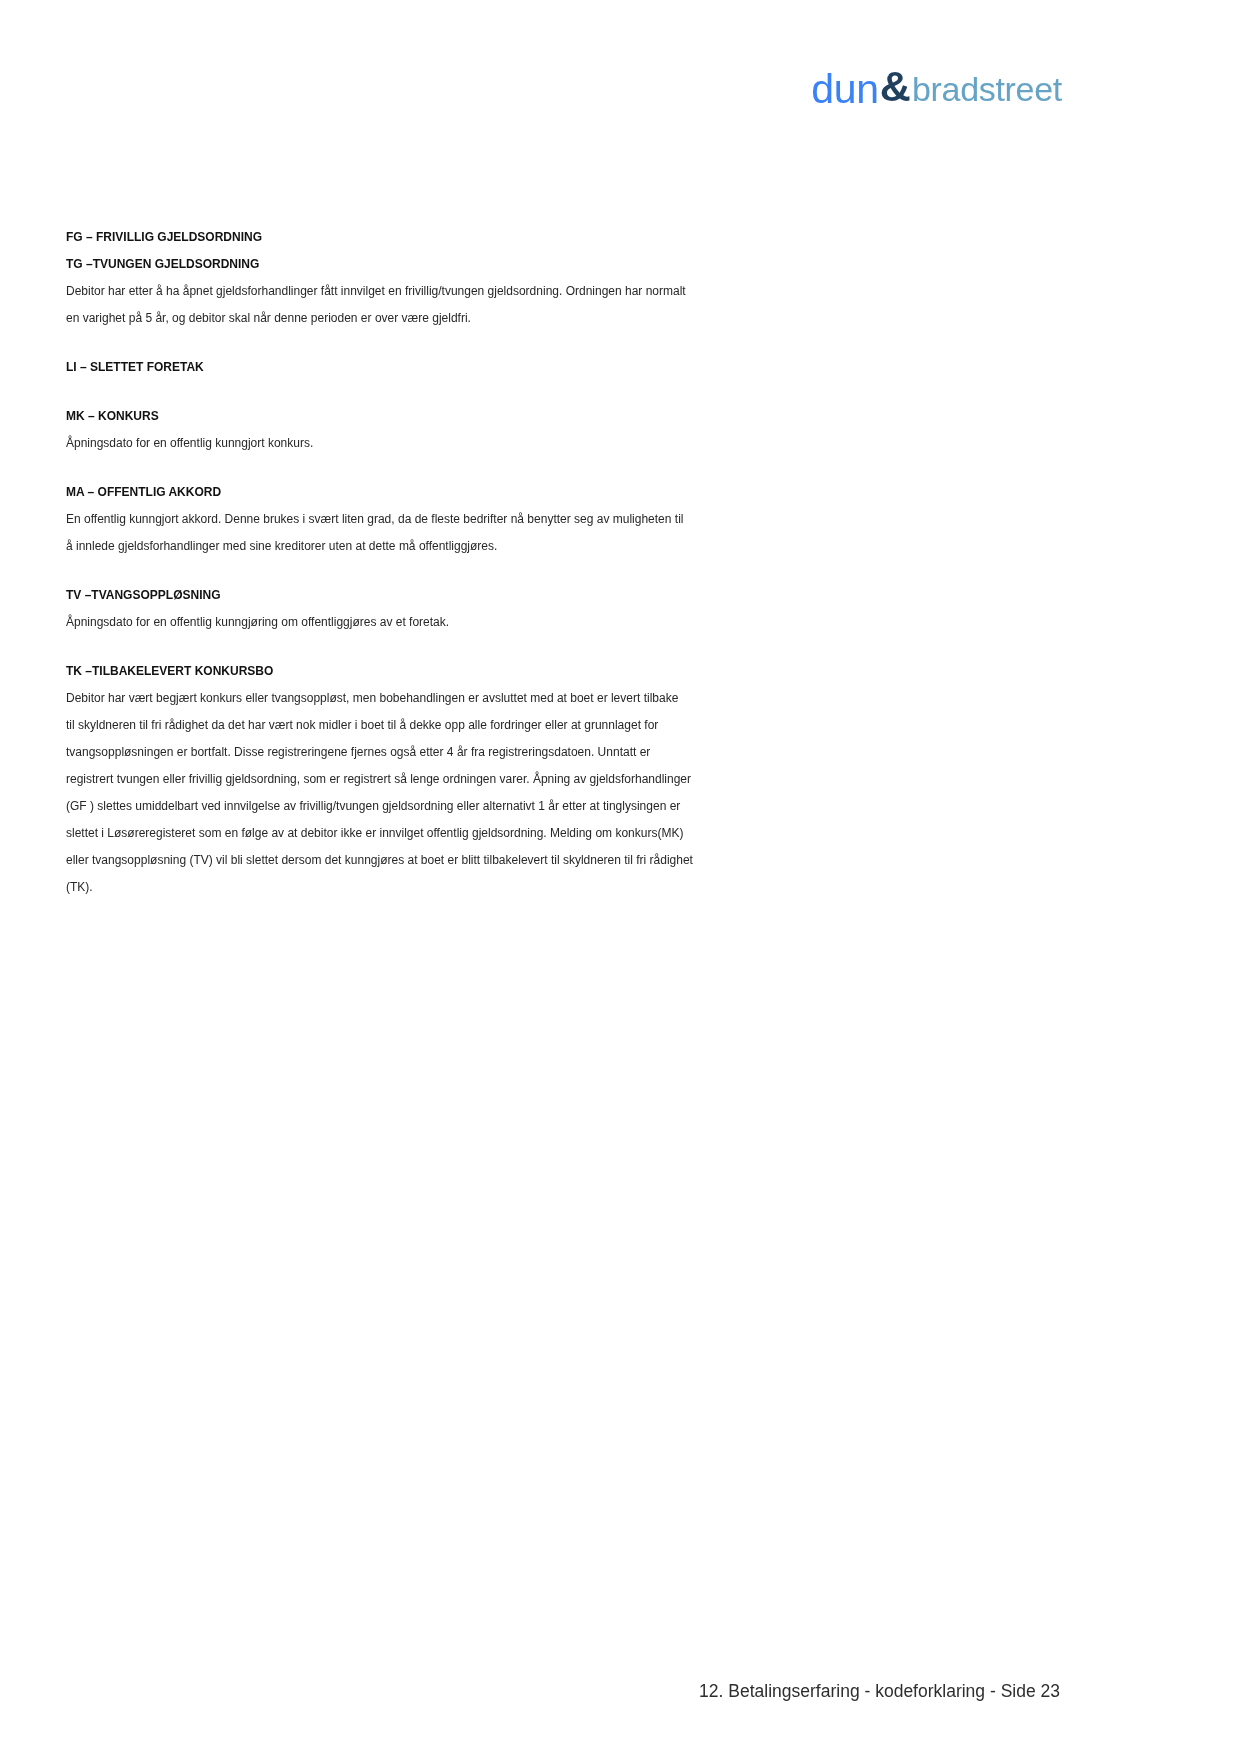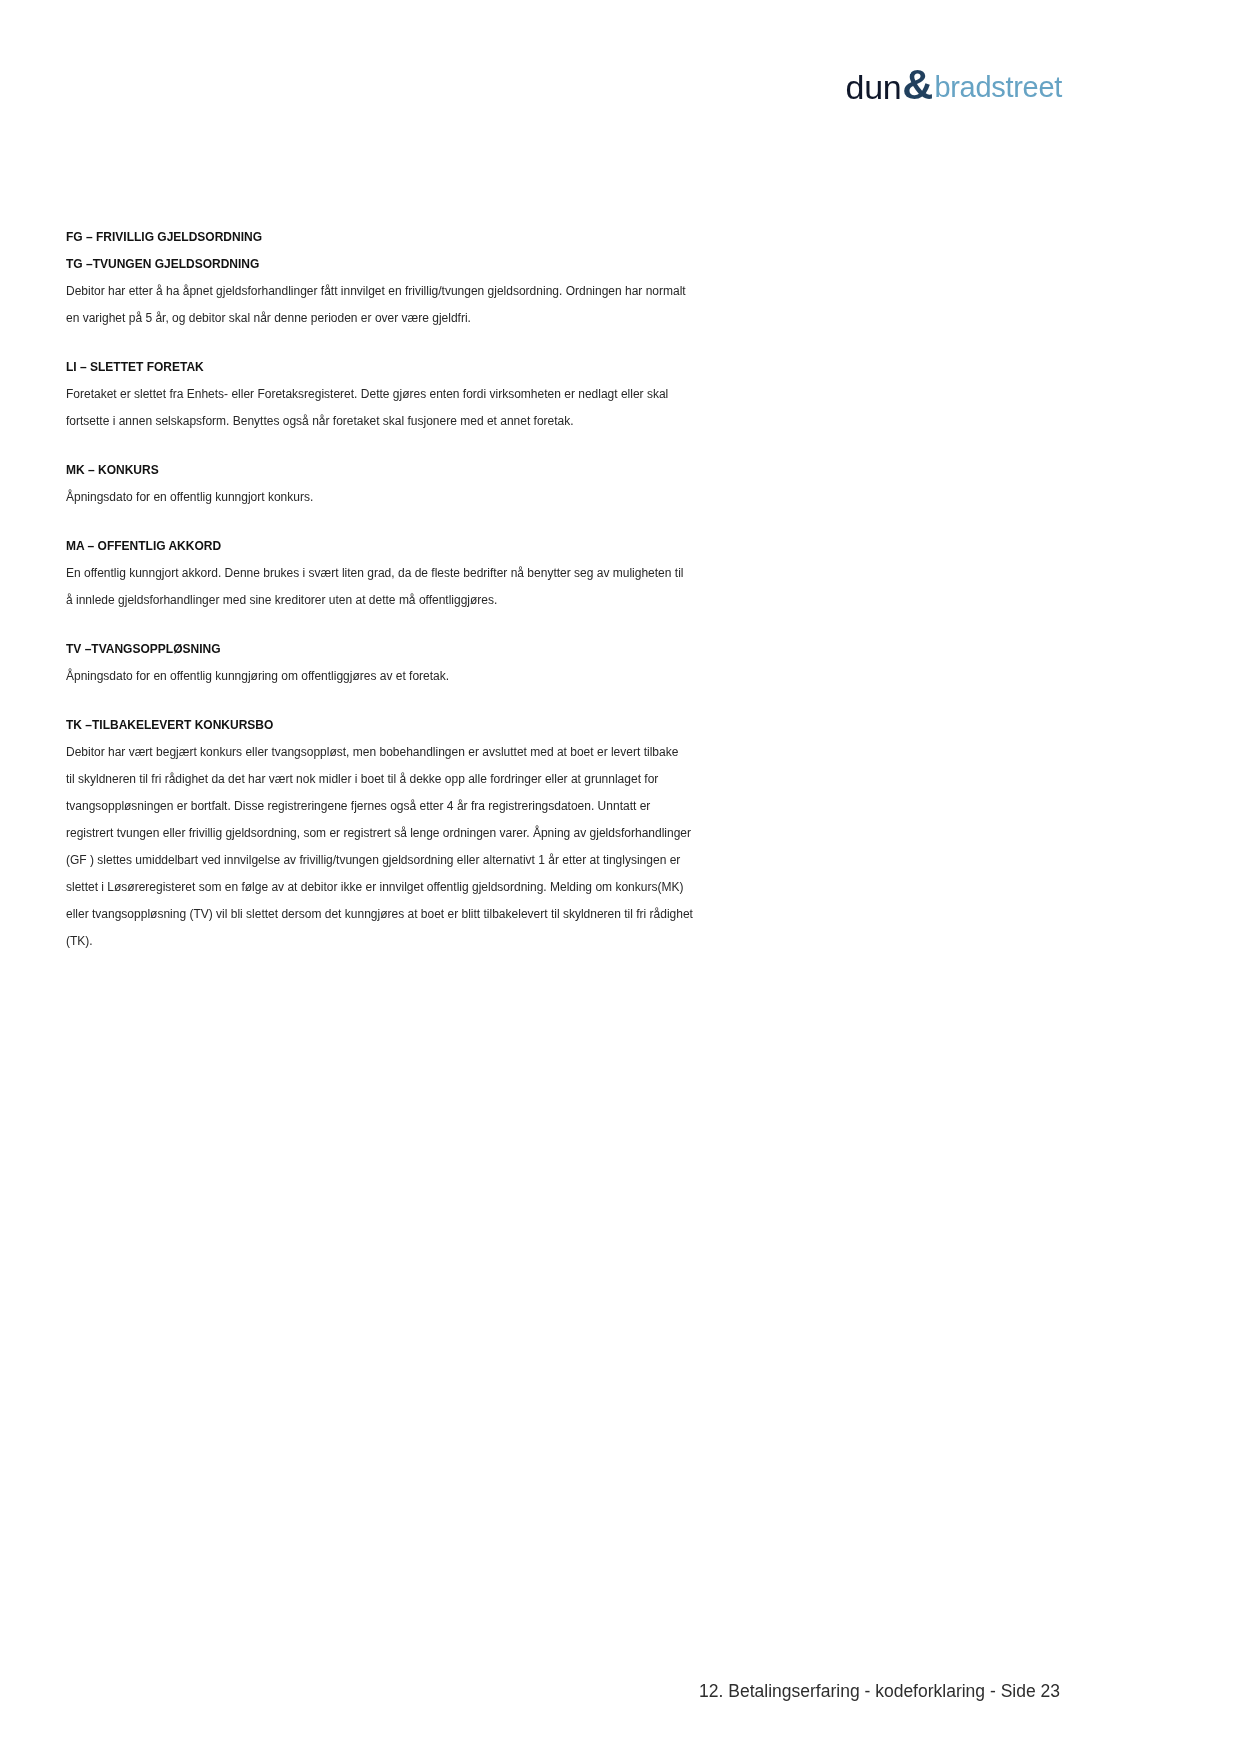--- a/index.html
+++ b/index.html
@@ -16,43 +16,43 @@
   
   .logo {
     position: absolute;
     top: 66px;
     right: 179px;
     display: flex;
     align-items: center;
     white-space: nowrap;
   }
   .logo-dun {
-    font-size: 34px;
+    font-size: 41px;
     letter-spacing: -0.3px;
-    color: #0f172a;
+    color: #3b82f6;
   }
   .logo-amp {
     font-size: 43px;
     font-weight: 600;
     line-height: 1;
     margin: 0 1px;
     position: relative;
     top: -3px;
     color: #21405e;
   }
   @supports ((-webkit-background-clip: text) or (background-clip: text)) {
     .logo-amp {
       background: linear-gradient(125deg, #66a3c4 0%, #66a3c4 26%, #21405e 26%, #21405e 100%);
       -webkit-background-clip: text;
       background-clip: text;
       color: transparent;
     }
   }
   .logo-bradstreet {
-    font-size: 29px;
+    font-size: 34px;
     letter-spacing: -0.3px;
     color: #66a3c4;
   }
 
   
   .content {
     position: absolute;
     left: 66px;
     top: 224px;
     width: 994px;
@@ -96,22 +96,20 @@
 
     <div class="section">
       <div class="sec-heading">FG – FRIVILLIG GJELDSORDNING
 TG –TVUNGEN GJELDSORDNING</div>
       <div class="sec-body">Debitor har etter å ha åpnet gjeldsforhandlinger fått innvilget en frivillig/tvungen gjeldsordning. Ordningen har normalt
 en varighet på 5 år, og debitor skal når denne perioden er over være gjeldfri.</div>
     </div>
 
     <div class="section">
       <div class="sec-heading">LI – SLETTET FORETAK</div>
-      <div class="sec-body">Foretaket er slettet fra Enhets- eller Foretaksregisteret. Dette gjøres enten fordi virksomheten er nedlagt eller skal
-fortsette i annen selskapsform. Benyttes også når foretaket skal fusjonere med et annet foretak.</div>
     </div>
 
     <div class="section">
       <div class="sec-heading">MK – KONKURS</div>
       <div class="sec-body">Åpningsdato for en offentlig kunngjort konkurs.</div>
     </div>
 
     <div class="section">
       <div class="sec-heading">MA – OFFENTLIG AKKORD</div>
       <div class="sec-body">En offentlig kunngjort akkord. Denne brukes i svært liten grad, da de fleste bedrifter nå benytter seg av muligheten til

